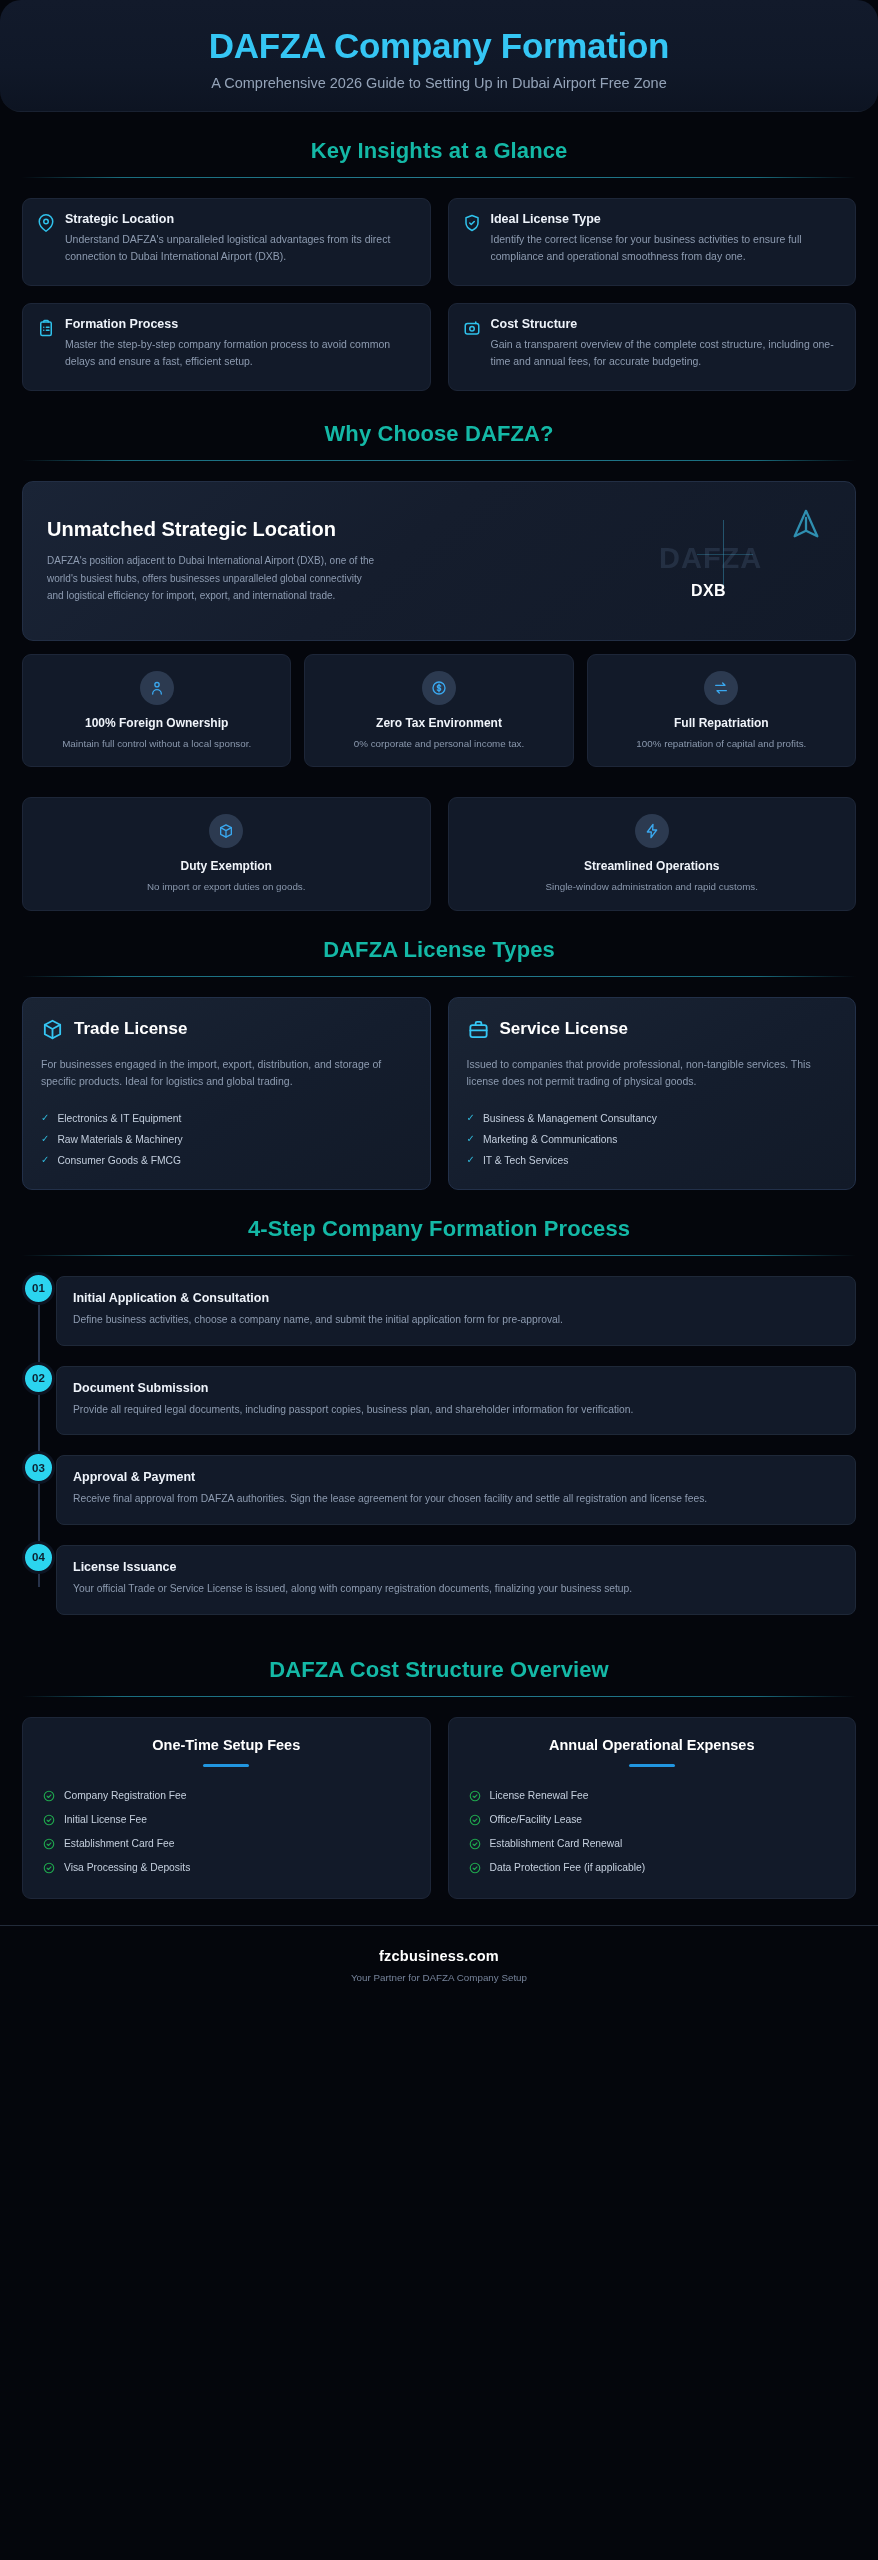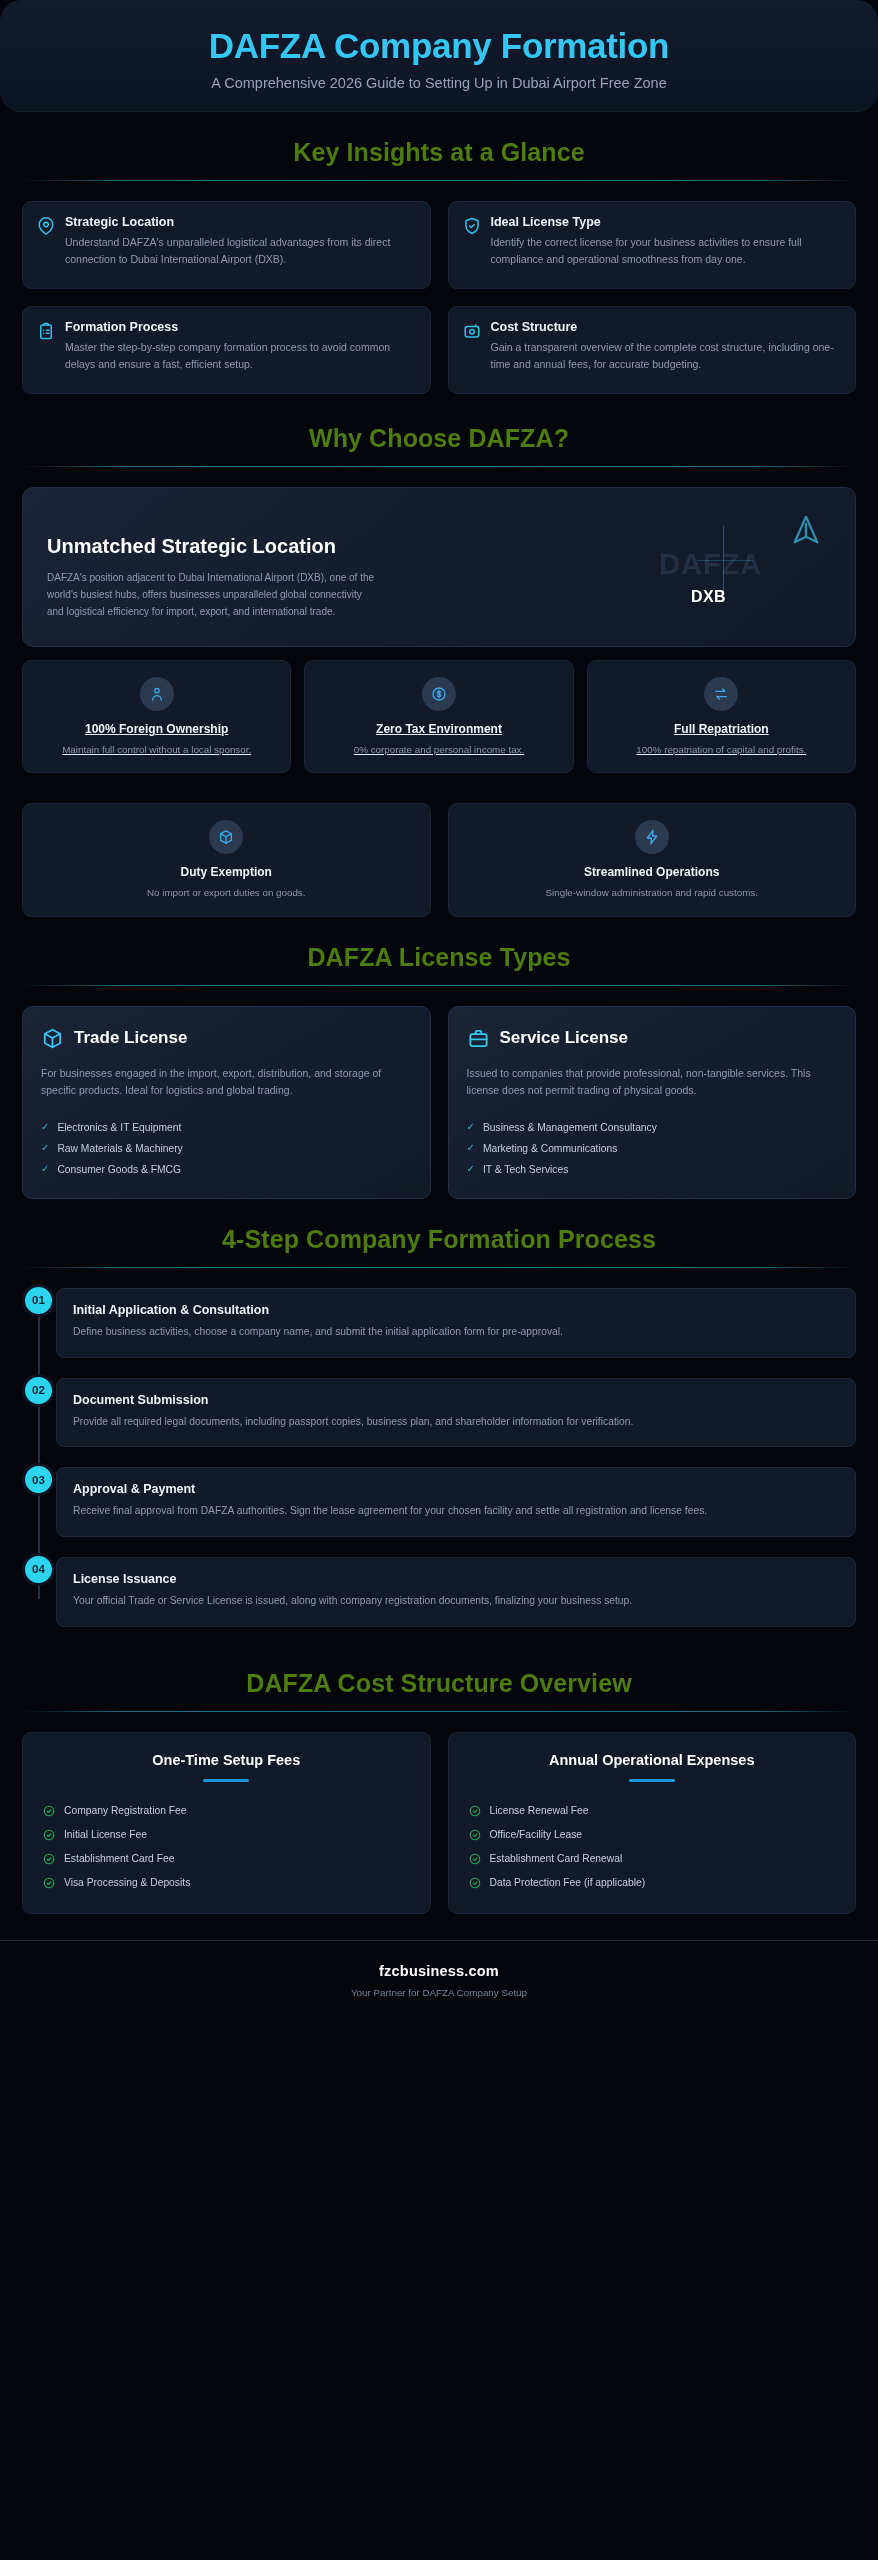--- a/index.html
+++ b/index.html
@@ -43,35 +43,35 @@
     font-weight: 400;
   }
 
   
   .section { padding: 0 22px; }
   .sec-head {
     text-align: center;
     padding-top: 26px;
   }
   .sec-head h2 {
-    font-size: 25px;
+    font-size: 22px;
     font-weight: bold;
-    color: #4d7c0f;
+    color: #14b8a6;
     letter-spacing: 0.1px;
   }
   .sec-rule {
     height: 1px;
     margin: 13px 0 0;
     background: linear-gradient(90deg, rgba(20,120,140,0) 0%, #1d7f93 12%, #2a8fa6 50%, #1d7f93 88%, rgba(20,120,140,0) 100%);
     opacity: .85;
   }
 
   
   .grid2 { display: grid; grid-template-columns: 1fr 1fr; gap: 17px; }
-  .grid3 { display: grid; grid-template-columns: 1fr 1fr 1fr; gap: 13px; text-decoration: underline; }
+  .grid3 { display: grid; grid-template-columns: 1fr 1fr 1fr; gap: 13px; }
 
   .card {
     background: #121a29;
     border: 1px solid #1d2638;
     border-radius: 9px;
   }
 
   
   .insights { margin-top: 20px; padding-bottom: 4px; }
   .ins-card { padding: 13px 14px 14px; display: flex; gap: 10px; min-height: 88px; }
@@ -83,21 +83,21 @@
 
   
   .why-hero {
     margin-top: 20px;
     padding: 24px 24px 26px;
     background: linear-gradient(140deg, #1a2436 0%, #151d2d 45%, #121a29 100%);
     border: 1px solid #222e44;
     border-radius: 11px;
     display: flex;
     gap: 18px;
-    align-items: flex-end;
+    align-items: center;
     min-height: 128px;
   }
   .why-left { flex: 1 1 auto; padding-top: 2px; }
   .why-left h3 { font-size: 20px; font-weight: bold; color: #ffffff; margin-bottom: 11px; }
   .why-left p { font-size: 10px; line-height: 1.72; color: #8e9cb2; max-width: 330px; }
   .why-right {
     flex: 0 0 180px;
     position: relative;
     height: 108px;
   }

